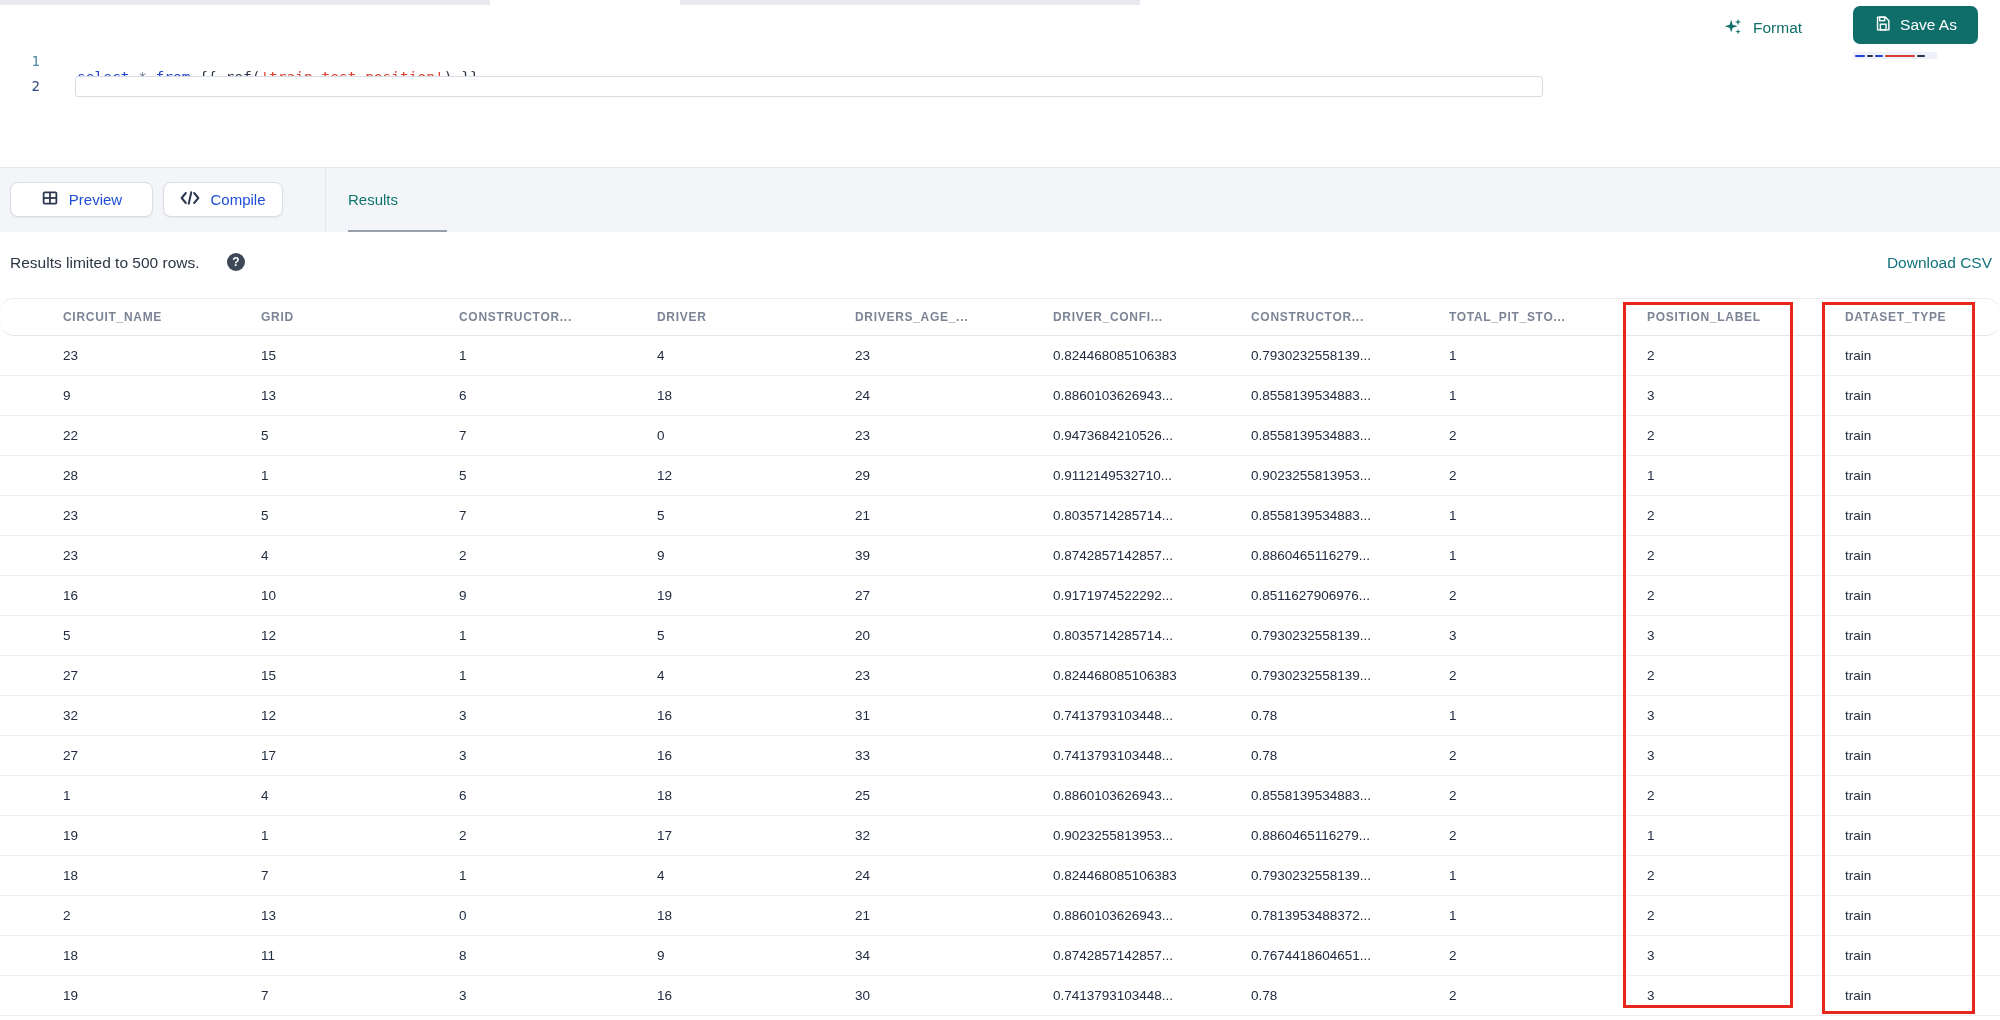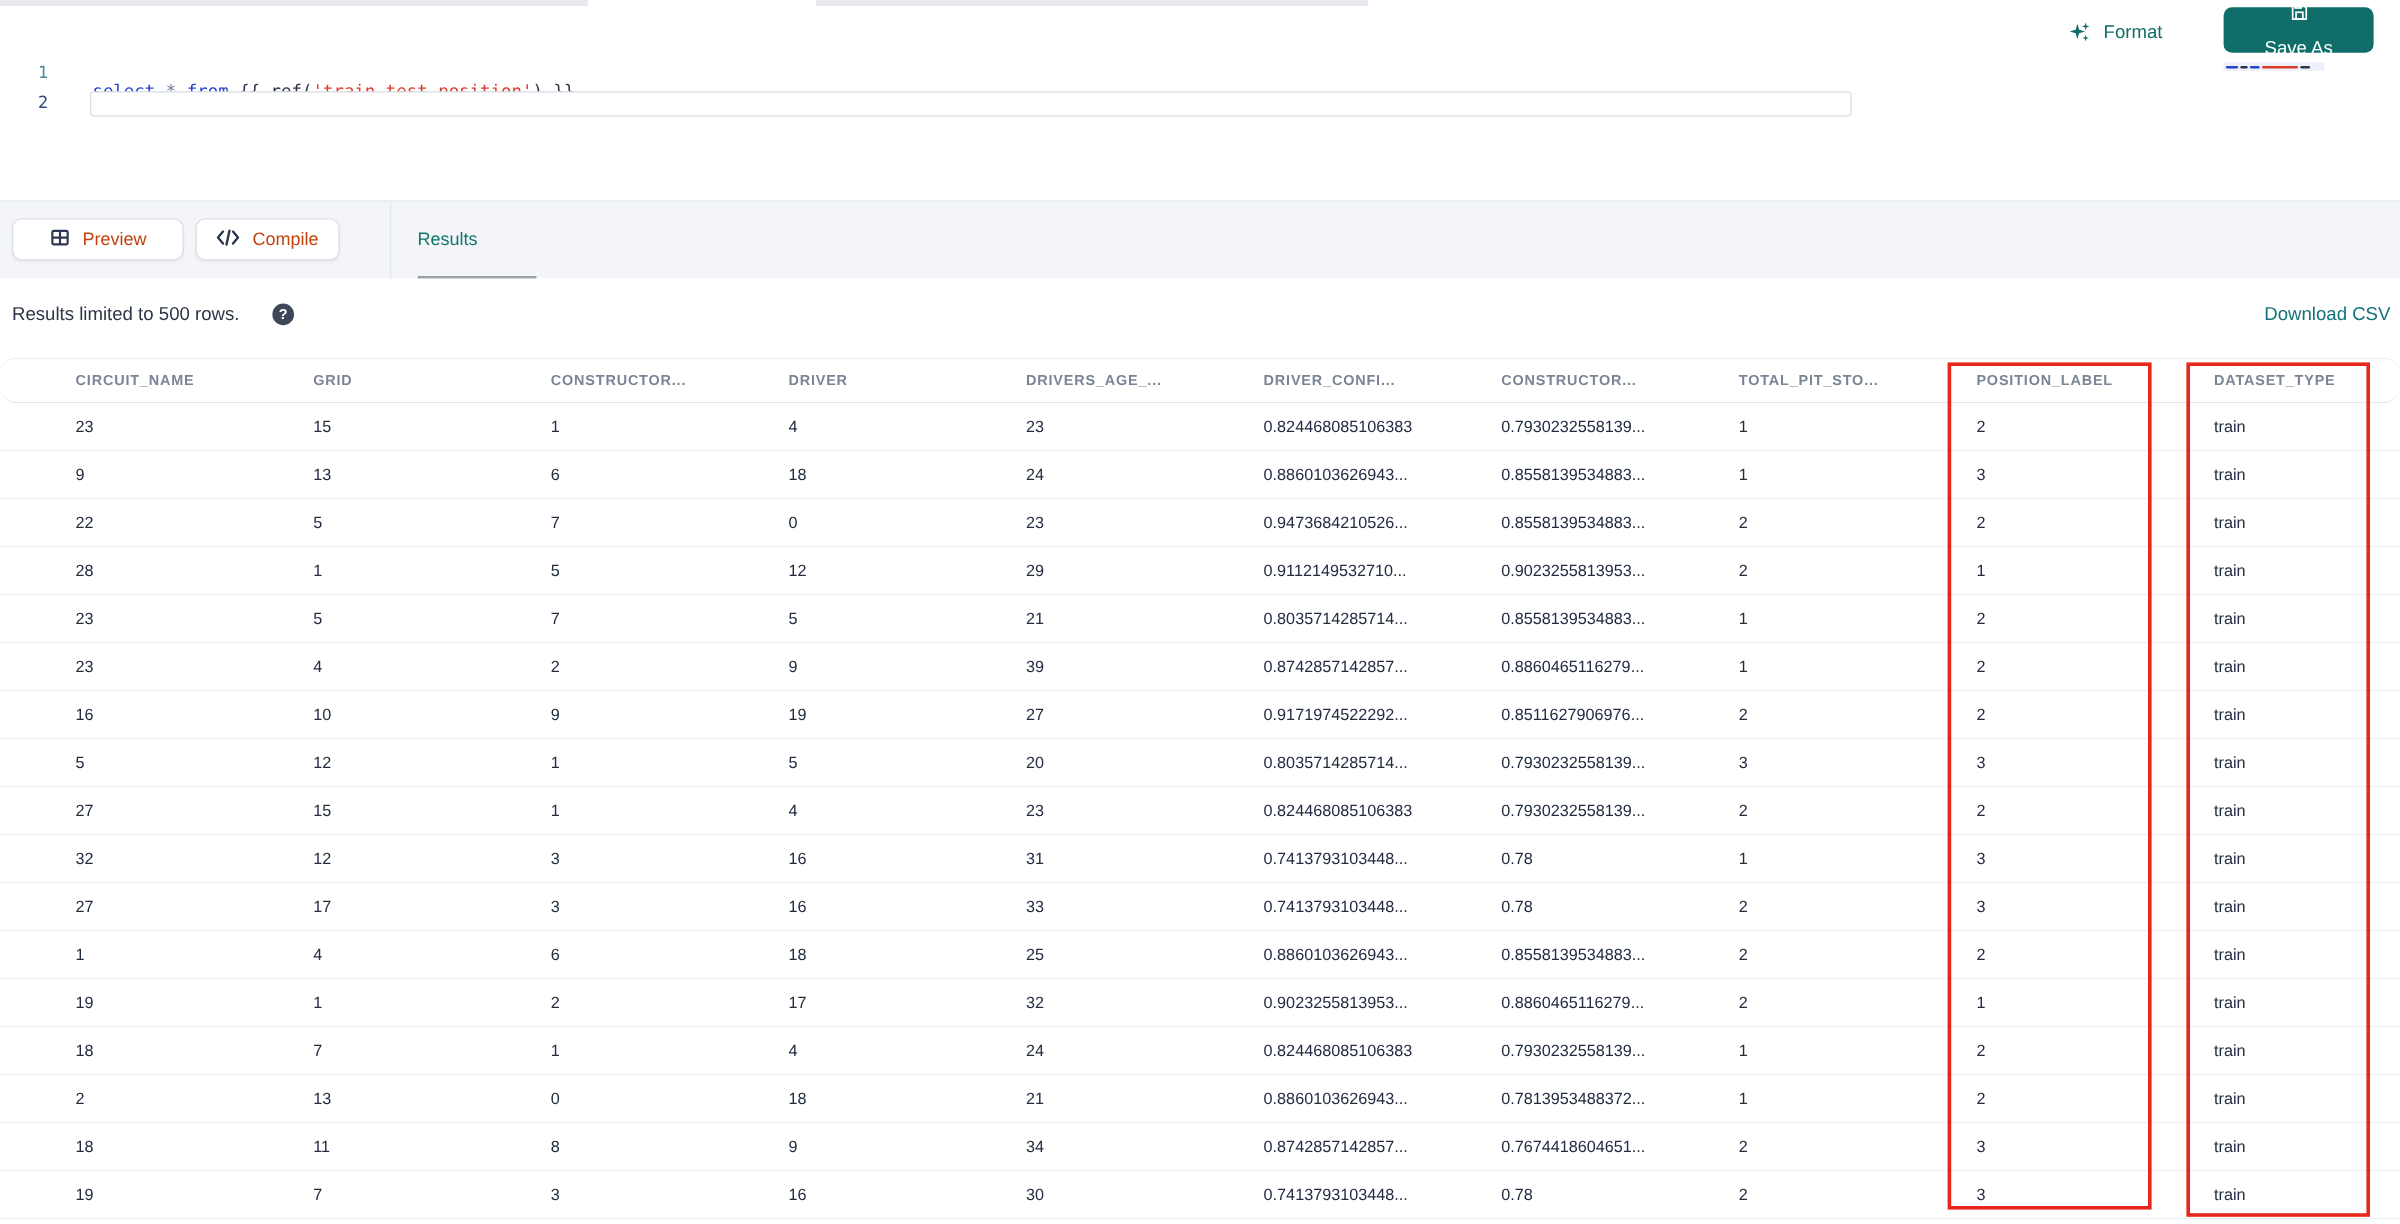--- a/index.html
+++ b/index.html
@@ -10,21 +10,21 @@
   #top-strip { position:absolute; left:0; top:0; width:2000px; height:5px;
     background:linear-gradient(to right,#e7e9ef 0,#e7e9ef 490px,#ffffff 490px,#ffffff 680px,#e7e9ef 680px,#e7e9ef 1140px,#ffffff 1140px); }
 
   
   #editor { position:absolute; left:0; top:5px; width:2000px; height:162px; background:#fff; }
   #format-control { position:absolute; top:8px; left:1722px; height:30px; display:flex; align-items:center;
     gap:9px; color:#0f6e6a; font-size:15.5px; cursor:pointer;justify-content:space-between; }
   #format-control svg { display:block; }
   #save-as-button { position:absolute; top:1px; left:1853px; width:125px; height:38px; background:#0f6e6a;
     border:none; border-radius:7px; color:#fff; font-size:15.5px; font-family:"Liberation Sans",sans-serif;
-    display:flex; align-items:center; justify-content:center; gap:9px; cursor:pointer;flex-direction:column; }
+    display:flex; align-items:center; justify-content:center; gap:9px; cursor:pointer; }
   #minimap { position:absolute; top:47px; left:1853px; width:84px; height:7px; background:#eef1fb;
     display:flex; align-items:center; gap:2px; padding:0 2px; overflow:hidden; }
   #minimap i { display:block; height:2px; border-radius:1px; }
 
   .code-line { position:absolute; left:0; width:1560px; height:21px;
     font-family:"DejaVu Sans Mono", monospace; font-size:14.5px; line-height:21px; white-space:pre; }
   #code-line-1 { top:46px; }
   #code-line-2 { top:71px; }
   .gutter { position:absolute; left:0; top:0; width:40px; text-align:right; font-size:14px; }
   .code-text { position:absolute; left:77px; top:16px; }
@@ -32,21 +32,21 @@
     border:1px solid #d8dce4; border-radius:3px; background:#fff; }
   .ln-1 { color:#4e87a0; } .ln-2 { color:#2d4a7a; }
   .tk-kw { color:#2743cf; } .tk-op { color:#6a7d92; } .tk-brace { color:#2c3547; }
   .tk-fn { color:#2c3547; } .tk-str { color:#dc3d2c; }
 
   
   #toolbar { position:absolute; left:0; top:167px; width:2000px; height:65px; background:#f4f5f8;
     border-top:1px solid #e5e8ec; }
   .tool-btn { position:absolute; top:14px; height:35px; background:#fff; border:1px solid #d9dde4;
     border-radius:8px; display:flex; align-items:center; justify-content:center; gap:10px;
-    font-size:15px; color:#c2410c; font-family:"Liberation Sans",sans-serif; cursor:pointer;
+    font-size:15px; color:#1d4ed8; font-family:"Liberation Sans",sans-serif; cursor:pointer;
     box-shadow:0 1px 2px rgba(20,30,50,.06); }
   #preview-button { left:10px; width:143px; }
   #compile-button { left:163px; width:120px; }
   #toolbar-divider { position:absolute; left:325px; top:0; width:1px; height:65px; background:#e2e5ea; }
   .tab { position:absolute; top:0; height:65px; line-height:63px; text-align:left; font-size:15px;
     color:#0f766e; cursor:pointer; }
   #tab-results { left:348px; width:99px; }
   #tab-results::after { content:""; position:absolute; left:0; bottom:0; width:100%; height:3px; background:#98a0ab; }
   #tab-compiled { left:452px; width:142px; }
 

